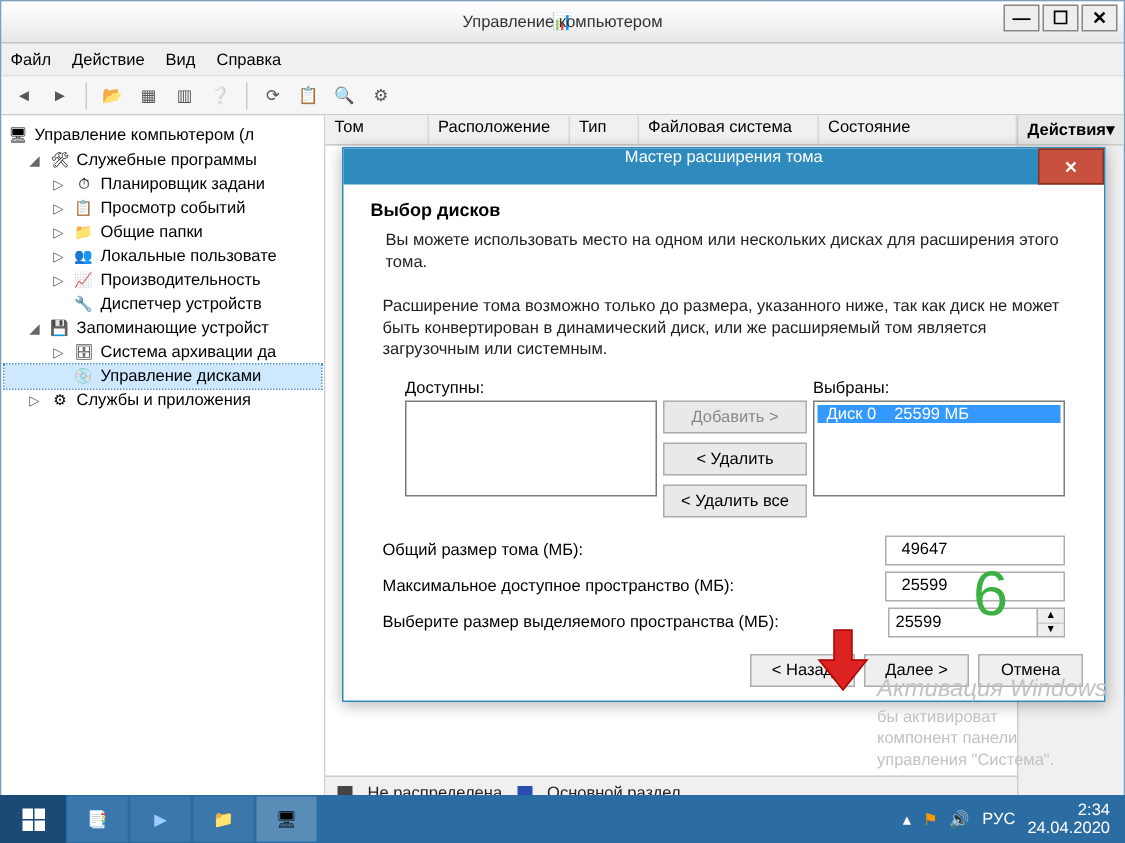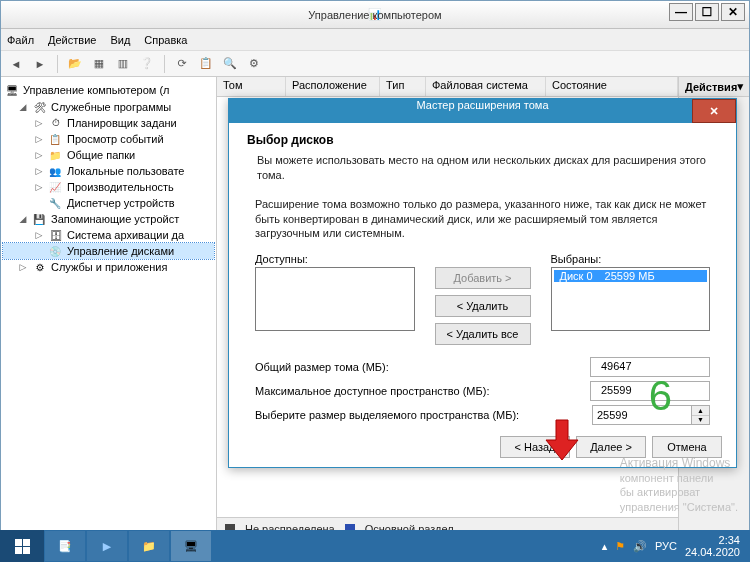--- a/index.html
+++ b/index.html
@@ -41,21 +41,21 @@
 .footer-row .sq { width:10px; height:10px; background:#444; display:inline-block; }
 
 
 .wizard { position: absolute; left: 228px; top: 98px; width: 509px; height: 370px; border: 1px solid #2f8bbd; background: #fff; box-shadow: 0 2px 10px rgba(0,0,0,0.3); }
 .wizard-title { height: 24px; background: #2f8bbd; color: #fff; display: flex; align-items: flex-start; justify-content: center; position: relative; }
 .wizard-close { position: absolute; right: 0; top: 0; width: 44px; height: 24px; background: #c7513e; color: #fff; display: flex; align-items: center; justify-content: center; font-weight: bold; border: 1px solid #8b2e1f; }
 .wizard-body { padding: 10px 18px 0 18px; height: calc(100% - 24px - 40px); }
 .wiz-heading { font-weight: bold; font-size: 12px; margin-bottom: 6px; }
 .wiz-sub { font-size: 11px; color: #222; margin-left: 10px; margin-bottom: 14px; line-height: 1.35; }
 .wiz-info { font-size: 11px; color: #222; margin: 0 8px 12px 8px; line-height: 1.35; }
-.list-row { display: flex; gap: 20px; margin: 0 8px 10px 8px; }
+.list-row { display: flex; gap: 4px; margin: 0 8px 10px 23px; }
 .list-col { flex: 1; }
 .list-col label { display: block; margin-bottom: 2px; }
 .list-box { border: 1px solid #7a7a7a; background: #fff; width: 100%; height: 64px; padding: 2px; font-size: 11px; }
 .sel-item { background: #3399ff; color: #fff; display:flex; }
 .sel-item span { padding: 0 6px; }
 .mid-btns { display: flex; flex-direction: column; gap: 6px; width: 96px; justify-content:flex-start; padding-top:14px; }
 .mid-btns button { height: 22px; border: 1px solid #adadad; background: #e9e9e9; font-size: 11px; cursor: default; }
 .mid-btns button[disabled] { color: #888; }
 .fields { margin: 0 8px; }
 .field-row { display:flex; align-items:center; height:24px; gap:19px; }
@@ -69,21 +69,21 @@
 
 .wizard-footer { height: 40px; border-top: 0; display: flex; align-items: center; justify-content: flex-end; gap: 6px; padding: 0 14px; }
 .wizard-footer button { height: 22px; width: 70px; border: 1px solid #adadad; background: #efefef; font-size: 11px; }
 
 
 .annotation-6 { position: absolute; right: 78px; top: 372px; font-size: 42px; color: #3cb043; font-weight: 500; z-index: 500; }
 .arrow { position: absolute; right: 168px; top: 418px; z-index: 500; }
 
 
 .watermark { position: absolute; right: 12px; bottom: 48px; color: #c2c2c2; font-size: 14px; line-height: 1.3; text-align: left; z-index: 1; }
-.watermark .l1 { font-size: 12px; }
+.watermark .l1 { font-size: 16px; font-style: italic; }
 
 
 .taskbar { position: absolute; left:0; bottom:0; width: 750px; height: 32px; background: #2b6ca3; display:flex; align-items:center; }
 .taskbar .start { width: 44px; height: 32px; background:#1a4a75; display:flex; align-items:center; justify-content:center; }
 .taskbar .task-icon { width:40px; height:30px; margin:1px; display:flex; align-items:center; justify-content:center; background: rgba(255,255,255,0.08); }
 .taskbar .task-icon.active { background: rgba(255,255,255,0.22); }
 .taskbar .tray { margin-left:auto; display:flex; align-items:center; gap:8px; padding:0 10px; color:#fff; font-size:10px; }
 .taskbar .clock { display:flex; flex-direction:column; align-items:flex-end; line-height:1.1; }
 
 .win-logo { display:grid; grid-template-columns:7px 7px; grid-template-rows:7px 7px; gap:1px; }
@@ -275,22 +275,22 @@
   </div>
 </div>
 
 <span class="annotation-6">6</span>
 <svg class="arrow" width="40" height="44">
   <path d="M14 2 L26 2 L26 22 L36 22 L20 42 L4 22 L14 22 Z" fill="#d22" stroke="#a00" stroke-width="1"></path>
 </svg>
 
 <div class="watermark">
   <div class="l1">Активация Windows</div>
+  <div>бы активироват</div>
   <div>компонент панели</div>
-  <div>бы активироват</div>
   <div>управления "Система".</div>
 </div>
 
 <div class="taskbar">
   <div class="start">
     <div class="win-logo">
         <div></div>
         <div></div>
         <div></div>
         <div></div>

